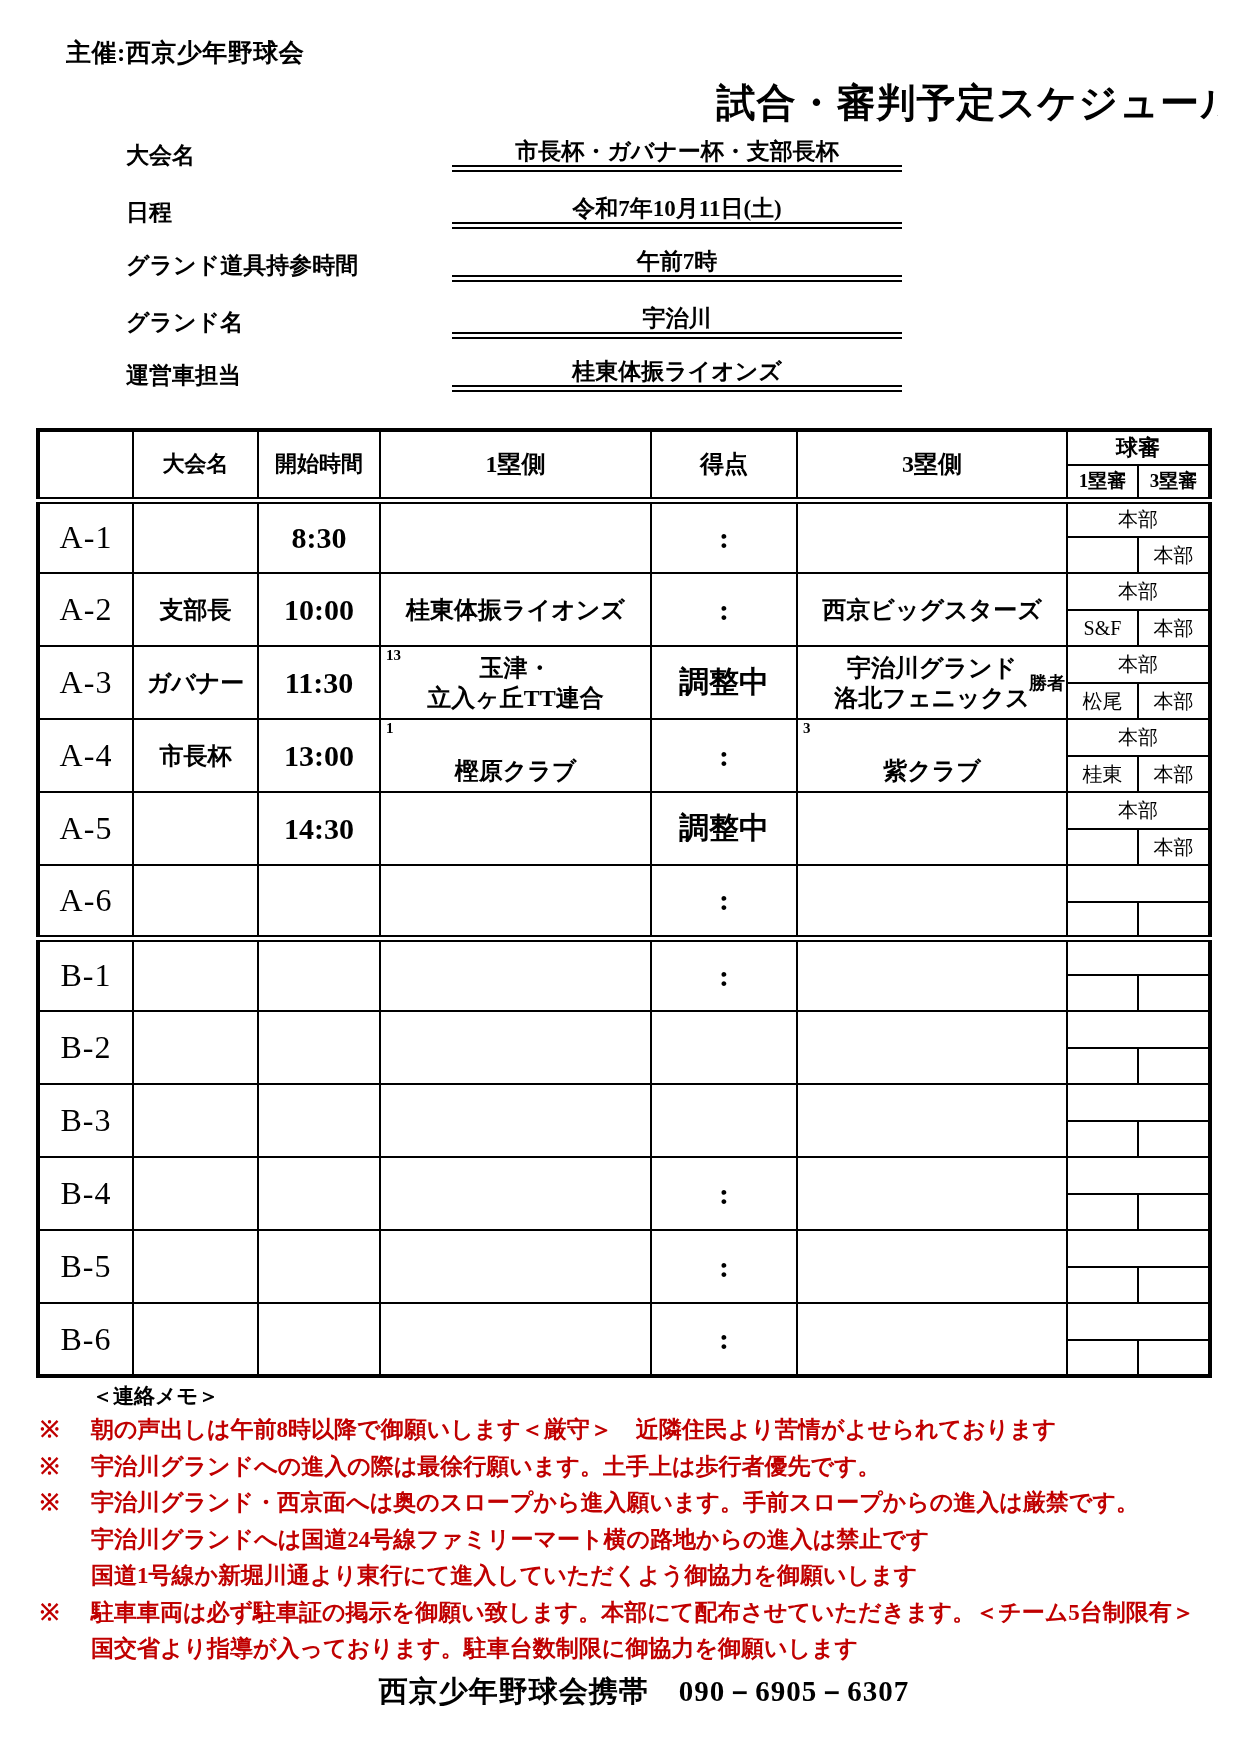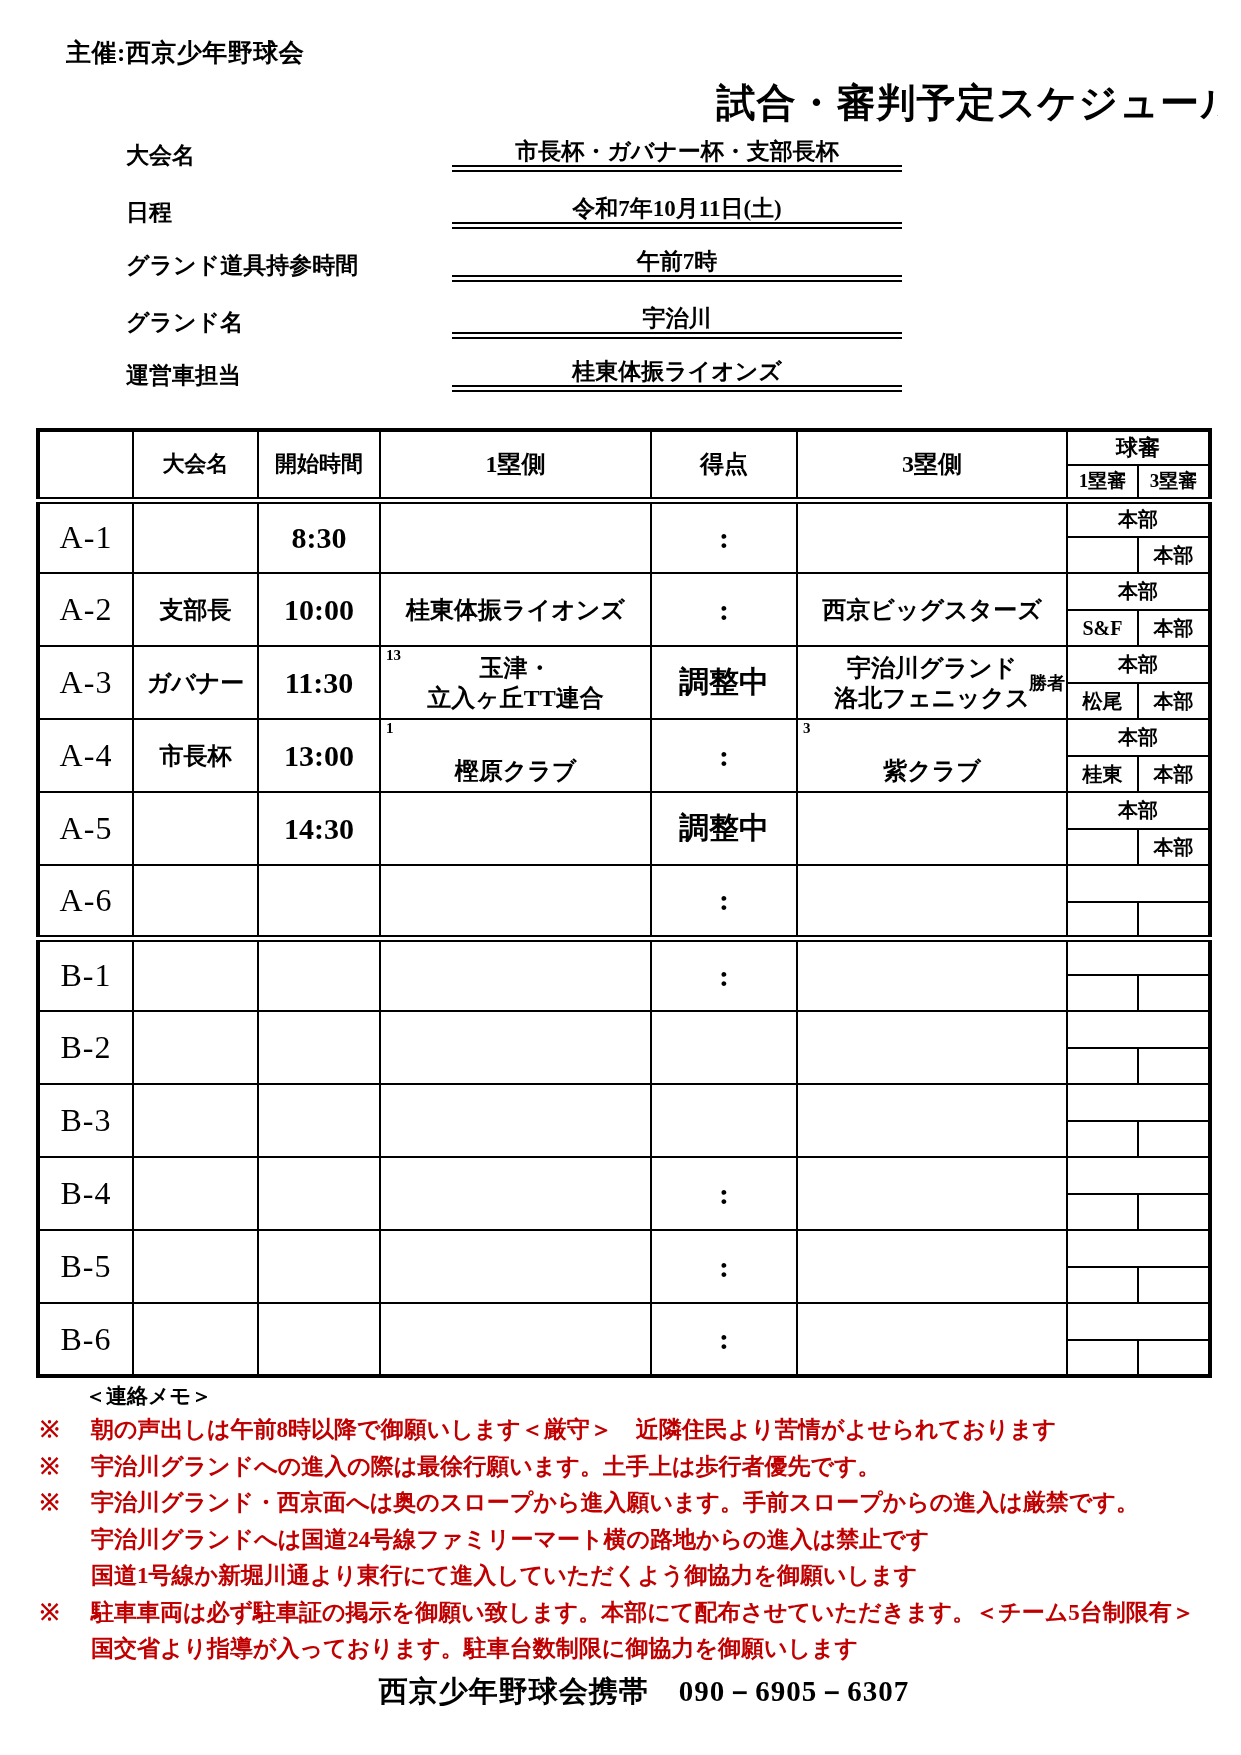--- a/index.html
+++ b/index.html
@@ -32,25 +32,25 @@
   tr.game-top { height:37px; }
   tr.game-bottom { height:36px; }
   tbody tr.section-start td { border-top:7px double #000; }
 
   td.c-label { font-size:32px; letter-spacing:1px; }
   td.c-taikai { font-size:24px; font-weight:bold;margin-left:8px; }
   td.c-time { font-size:30px; font-weight:bold; }
   td.c-first, td.c-third { position:relative; font-size:24px; font-weight:bold;
                            white-space:pre-line; line-height:1.25; }
   td.c-score { font-size:30px; font-weight:bold; }
-  td.c-plate, td.c-ump { font-size:20px; font-weight:bold;margin-top:9px; }
+  td.c-plate, td.c-ump { font-size:20px; font-weight:normal;margin-top:9px; }
   .sup { position:absolute; left:5px; top:1px; font-size:15px; font-weight:bold; line-height:1; }
   .note { position:absolute; right:1px; top:50%; transform:translateY(-50%); font-size:18px; font-weight:bold; }
 
-  .memo-label { position:absolute; left:85px; top:1382px; font-size:21px; font-weight:bold; }
+  .memo-label { position:absolute; left:92px; top:1382px; font-size:21px; font-weight:bold; }
   .memo { position:absolute; left:0; top:1412px; width:1241px; color:#c00000; }
   .memo-line { position:relative; height:36.5px; line-height:36.5px; padding-left:91px;
                font-size:23px; font-weight:bold; white-space:nowrap; }
   .memo-line .bullet { position:absolute; left:40px; }
   .footer-phone { position:absolute; left:0; top:1672px; width:1241px; text-align:center;
                   font-size:29px; font-weight:bold; letter-spacing:1px;padding-left:47px; }
 </style>
 </head>
 <body>
 

